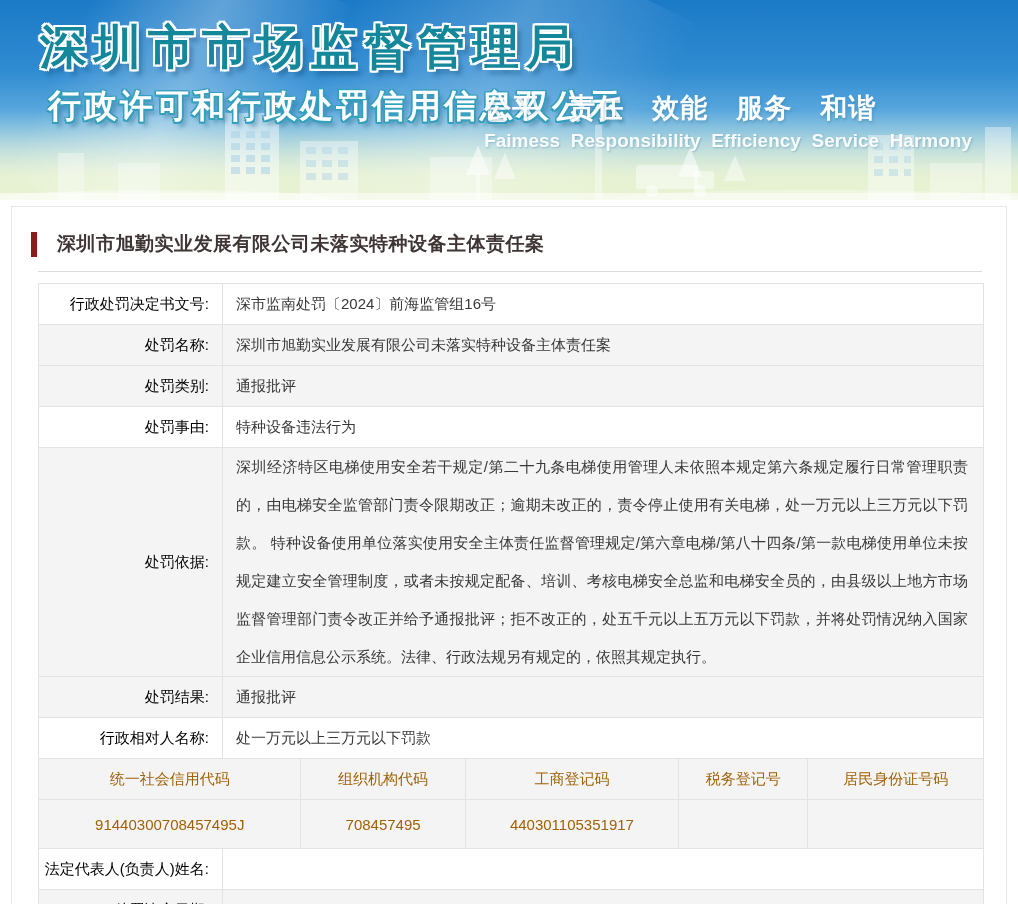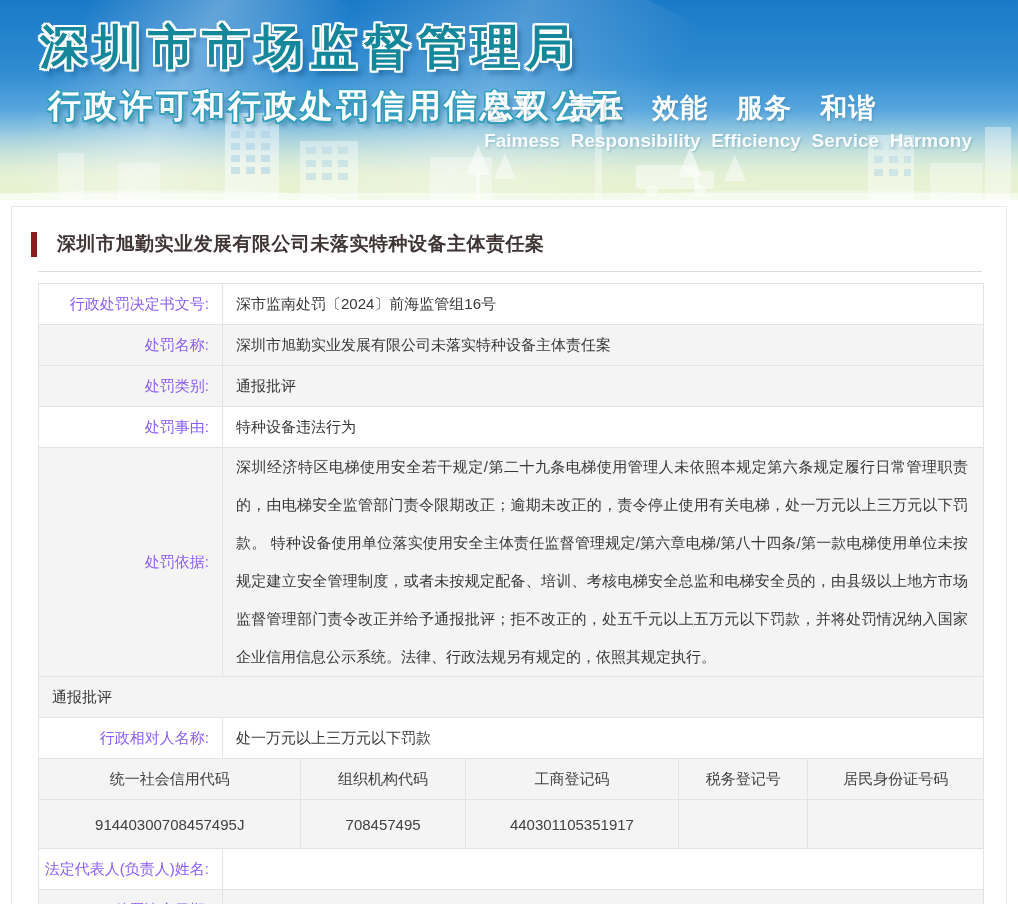--- a/index.html
+++ b/index.html
@@ -40,32 +40,32 @@
   .case-header { display:flex; align-items:center; margin:24px 24px 0 19px; }
   .accent-bar { width:6px; height:25px; background:#8c1c1c; margin-right:20px; flex:none; }
   .case-title { font-size:19px; font-weight:bold; color:#3f3535; letter-spacing:.5px; }
   .rule { border:none; border-top:1px solid #dcdcdc; margin:14px 24px 0 26px; }
 
   
   .info-table { margin:11px 24px 0 26px; width:946px; border:1px solid #e3e3e3; border-bottom:none; font-size:15px; }
   .row { display:flex; min-height:41px; border-bottom:1px solid #e3e3e3; background:#fff; }
   .row.alt { background:#f4f4f4; }
   .cell-label { width:184px; flex:none; display:flex; align-items:center; justify-content:flex-end;
-    padding:6px 13px 6px 4px; color:#8b5cf6; text-align:right; border-right:1px solid #e3e3e3; }
+    padding:6px 13px 6px 4px; color:#000000; text-align:right; border-right:1px solid #e3e3e3; }
   .cell-value { flex:1; display:flex; align-items:center; padding:6px 15px 6px 13px; color:#383838; }
   .cell-value.long { line-height:38px; padding-top:0; padding-bottom:0; text-align:justify; }
   .cell-value.no-pad { padding:0; }
 
   
   .code-table { width:100%; display:flex; flex-direction:column; }
   .code-row { display:flex; }
   .code-row.hdr { height:41px; border-bottom:1px solid #e3e3e3; }
   .code-row.val { height:48px; }
   .code-cell { display:flex; align-items:center; justify-content:center; text-align:center;
-    border-left:1px solid #e3e3e3; color:#404040; }
+    border-left:1px solid #e3e3e3; color:#a16207; }
   .code-cell:first-child { border-left:none; }
   .c0 { width:27.7%; } .c1 { width:17.4%; } .c2 { width:22.6%; } .c3 { width:13.7%;font-family:Liberation Serif, serif; } .c4 { width:18.6%; }
 </style>
 </head>
 <body>
 
 <div class="banner">
   <div class="beam b1"></div>
   <div class="beam b2"></div>
 
@@ -170,20 +170,21 @@
       <div class="cell-label">处罚事由:</div>
       <div class="cell-value">特种设备违法行为</div>
     </div>
 
     <div class="row alt">
       <div class="cell-label">处罚依据:</div>
       <div class="cell-value long">深圳经济特区电梯使用安全若干规定/第二十九条电梯使用管理人未依照本规定第六条规定履行日常管理职责的，由电梯安全监管部门责令限期改正；逾期未改正的，责令停止使用有关电梯，处一万元以上三万元以下罚款。 特种设备使用单位落实使用安全主体责任监督管理规定/第六章电梯/第八十四条/第一款电梯使用单位未按规定建立安全管理制度，或者未按规定配备、培训、考核电梯安全总监和电梯安全员的，由县级以上地方市场监督管理部门责令改正并给予通报批评；拒不改正的，处五千元以上五万元以下罚款，并将处罚情况纳入国家企业信用信息公示系统。法律、行政法规另有规定的，依照其规定执行。</div>
     </div>
 
     <div class="row alt">
+      <div class="cell-label">处罚结果:</div>
       <div class="cell-value">通报批评</div>
     </div>
 
     <div class="row">
       <div class="cell-label">行政相对人名称:</div>
       <div class="cell-value">处一万元以上三万元以下罚款</div>
     </div>
 
     <div class="row alt">
       <div class="cell-value no-pad">

